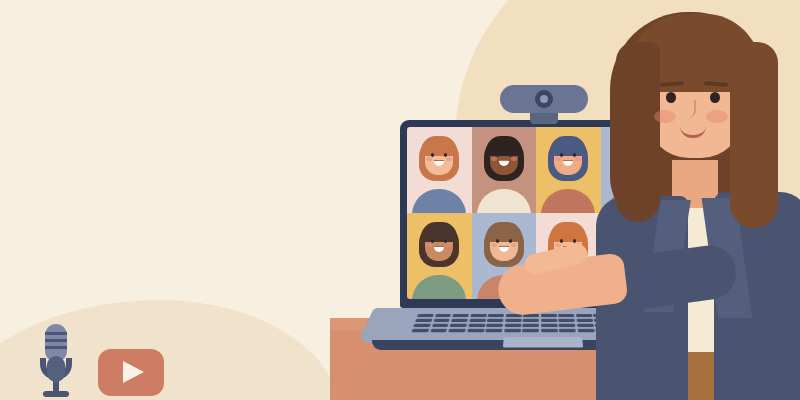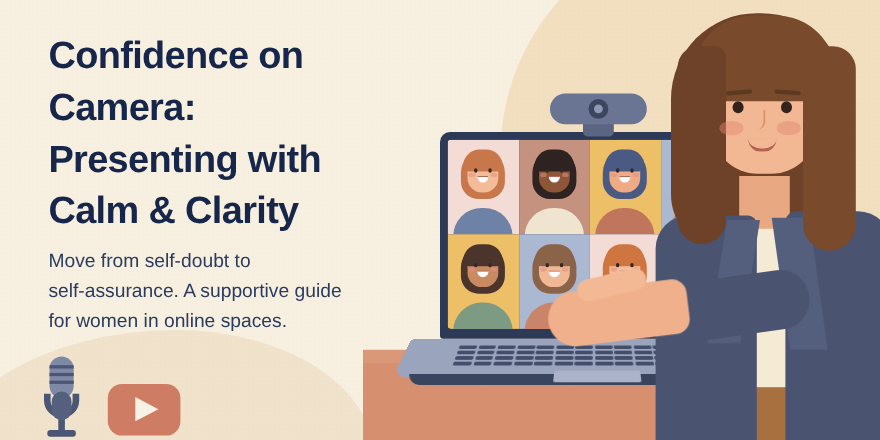--- a/index.html
+++ b/index.html
@@ -215,27 +215,20 @@
 <body>
 
 <div id="banner">
 
   <div class="bg-circle-right"></div>
   <div class="bg-blob-left"></div>
 
   <div class="desk-top"></div>
   <div class="desk"></div>
 
-  <div class="headline">Confidence on
-Camera:
-Presenting with
-Calm &amp; Clarity</div>
-  <div class="subhead">Move from self-doubt to
-self-assurance. A supportive guide
-for women in online spaces.</div>
 
   <div class="mic">
     <svg viewBox="0 0 58 78" width="58" height="78" aria-hidden="true">
       <rect x="18" y="2" width="22" height="38" rx="11" fill="#7e8aa5"></rect>
       <rect x="18" y="10" width="22" height="3" fill="#4a5673"></rect>
       <rect x="18" y="17" width="22" height="3" fill="#4a5673"></rect>
       <rect x="18" y="24" width="22" height="3" fill="#4a5673"></rect>
       <path d="M13 36 v6 a16 16 0 0 0 32 0 v-6 h-6 v6 a10 10 0 0 1 -20 0 v-6 z" fill="#4a5673"></path>
       <rect x="26" y="58" width="6" height="12" fill="#4a5673"></rect>
       <rect x="16" y="69" width="26" height="6" rx="3" fill="#4a5673"></rect>

